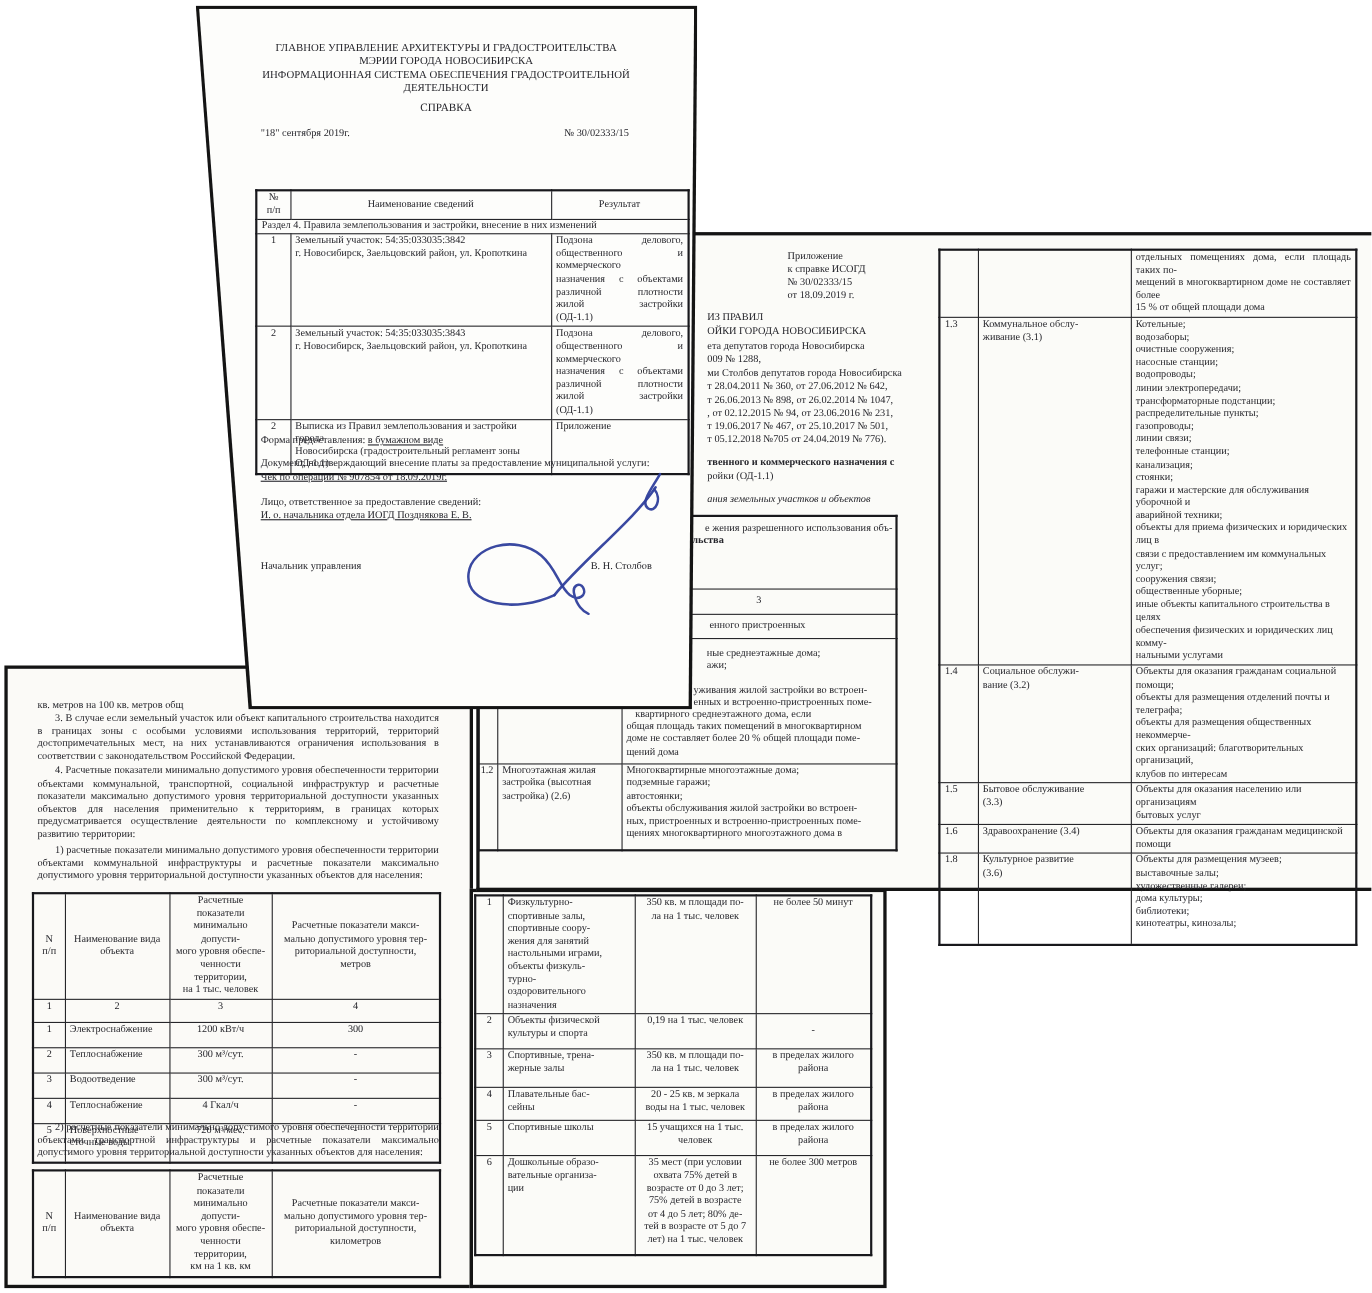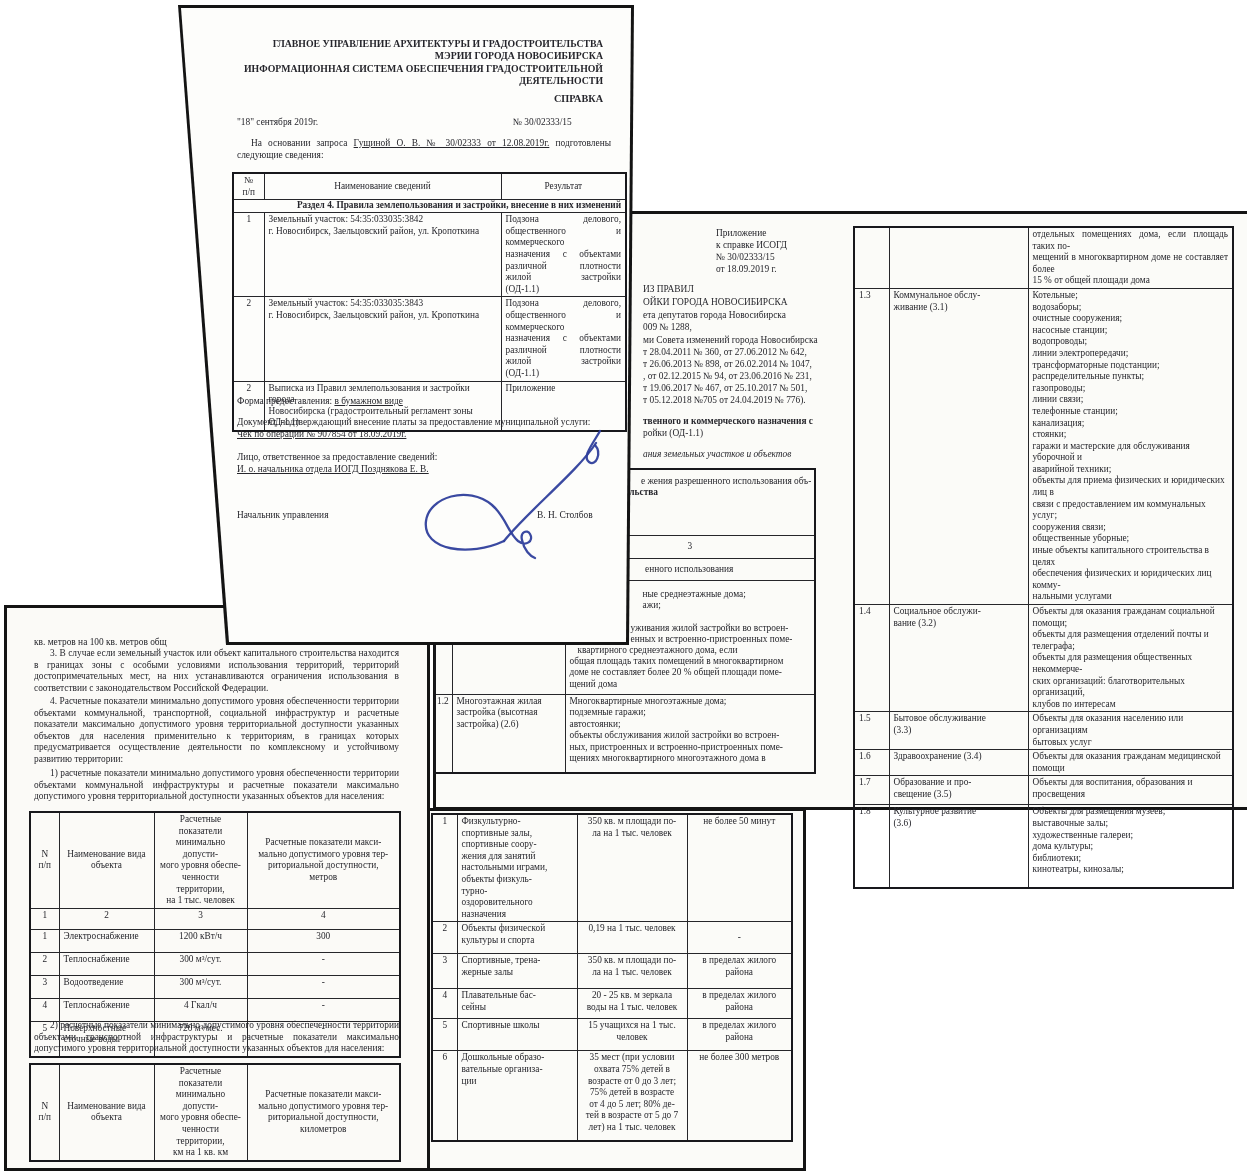--- a/index.html
+++ b/index.html
@@ -5,21 +5,21 @@
   html,body{margin:0;padding:0;background:#ffffff;}
   #canvas{position:relative;width:1247px;height:1175px;background:#ffffff;overflow:hidden;
           font-family:"Liberation Serif","DejaVu Serif",serif;color:#26262c;}
   .sheet{position:absolute;background:#fbfbf8;border:3px solid #141414;box-sizing:border-box;}
   .abs{position:absolute;}
   .frag{position:absolute;white-space:nowrap;font-size:9.4px;line-height:11px;}
   .pre{white-space:pre-line;}
   .ctr{text-align:center;}
   .just{text-align:justify;}
   .jl{text-align:justify;text-align-last:justify;}
-  .b{font-weight:bold;text-align:right;}
+  .b{font-weight:normal;}
   .u{text-decoration:underline;}
   table.t{border-collapse:collapse;table-layout:fixed;}
   table.t{border:2px solid #18181c;}
   table.t td{border:1px solid #26262a;vertical-align:top;padding:1px 4px;font-size:9.3px;
              line-height:11.6px;box-sizing:border-box;overflow:hidden;color:#26262c;}
   .s1wrap{position:absolute;left:172px;top:5px;width:462px;height:640px;z-index:30;}
   .s1border{position:absolute;inset:0;background:#141414;
             clip-path:polygon(6px 0px,462px 0px,457px 640px,54px 640px);}
   .s1paper{position:absolute;inset:0;background:#fdfdfb;
            clip-path:polygon(9px 3px,459px 3px,454px 637px,57px 637px);}
@@ -206,21 +206,21 @@
 
     <div class="frag" style="left:280px;top:14px;">Приложение</div>
     <div class="frag" style="left:280px;top:26px;">к справке ИСОГД</div>
     <div class="frag" style="left:280px;top:38px;">№ 30/02333/15</div>
     <div class="frag" style="left:280px;top:50px;">от 18.09.2019 г.</div>
 
     <div class="frag" style="left:207px;top:70px;">ИЗ ПРАВИЛ</div>
     <div class="frag" style="left:207px;top:83px;">ОЙКИ ГОРОДА НОВОСИБИРСКА</div>
     <div class="frag" style="left:207px;top:96px;">ета депутатов города Новосибирска</div>
     <div class="frag" style="left:207px;top:108px;">009 № 1288,</div>
-    <div class="frag" style="left:207px;top:121px;">ми Совета изменений города Новосибирска</div>
+    <div class="frag" style="left:207px;top:121px;">ми Столбов депутатов города Новосибирска</div>
     <div class="frag" style="left:207px;top:133px;">т 28.04.2011 № 360, от 27.06.2012 № 642,</div>
     <div class="frag" style="left:207px;top:145px;">т 26.06.2013 № 898, от 26.02.2014 № 1047,</div>
     <div class="frag" style="left:207px;top:157px;">, от 02.12.2015 № 94, от 23.06.2016 № 231,</div>
     <div class="frag" style="left:207px;top:169px;">т 19.06.2017 № 467, от 25.10.2017 № 501,</div>
     <div class="frag" style="left:207px;top:181px;">т 05.12.2018 №705 от 24.04.2019 № 776).</div>
     <div class="frag" style="left:207px;top:202px;font-weight:bold;">твенного и коммерческого назначения с</div>
     <div class="frag" style="left:207px;top:214px;">ройки (ОД-1.1)</div>
     <div class="frag" style="left:207px;top:235px;font-style:italic;">ания  земельных  участков  и  объектов</div>
 
     <table class="t abs" style="left:-2px;top:254px;width:380px;">
@@ -236,21 +236,21 @@
           <div class="frag" style="position:static;margin-left:87px;font-weight:bold;">ов капитального строительства</div>
         </td>
       </tr>
       <tr style="height:23px">
         <td></td>
         <td></td>
         <td class="ctr" style="vertical-align:middle">3</td>
       </tr>
       <tr style="height:22px">
         <td colspan="3" style="vertical-align:middle;">
-          <div class="frag" style="position:static;margin-left:205px;">енного использования</div>
+          <div class="frag" style="position:static;margin-left:205px;">енного пристроенных</div>
         </td>
       </tr>
       <tr style="height:114px">
         <td></td>
         <td></td>
         <td style="padding-top:8px;">
           <div class="frag" style="position:static;margin-left:73px;">ные среднеэтажные дома;</div>
           <div class="frag" style="position:static;margin-left:73px;">ажи;</div>
           <div class="frag" style="position:static;margin-left:61px;margin-top:12px;">уживания жилой застройки во встроен-</div>
           <div class="frag" style="position:static;margin-left:61px;">енных и встроенно-пристроенных поме-</div>
@@ -331,26 +331,20 @@
         <td class="pre">Бытовое обслуживание
 (3.3)</td>
         <td class="pre">Объекты для оказания населению или организациям
 бытовых услуг</td>
       </tr>
       <tr style="height:25px">
         <td>1.6</td>
         <td class="pre">Здравоохранение (3.4)</td>
         <td class="pre">Объекты для оказания гражданам медицинской помощи</td>
       </tr>
-      <tr style="height:29px">
-        <td>1.7</td>
-        <td class="pre">Образование и про-
-свещение (3.5)</td>
-        <td class="pre">Объекты для воспитания, образования и просвещения</td>
-      </tr>
       <tr style="height:83px">
         <td>1.8</td>
         <td class="pre">Культурное развитие
 (3.6)</td>
         <td class="pre">Объекты для размещения музеев;
 выставочные залы;
 художественные галереи;
 дома культуры;
 библиотеки;
 кинотеатры, кинозалы;</td>
@@ -365,23 +359,20 @@
     <div class="abs" style="inset:0;">
       <div class="abs hdr b ctr" style="left:36px;top:33px;width:395px;">
         <div>ГЛАВНОЕ УПРАВЛЕНИЕ АРХИТЕКТУРЫ И ГРАДОСТРОИТЕЛЬСТВА</div>
         <div>МЭРИИ ГОРОДА НОВОСИБИРСКА</div>
         <div>ИНФОРМАЦИОННАЯ СИСТЕМА ОБЕСПЕЧЕНИЯ ГРАДОСТРОИТЕЛЬНОЙ</div>
         <div>ДЕЯТЕЛЬНОСТИ</div>
       </div>
       <div class="abs b ctr" style="left:36px;top:88px;width:395px;font-size:10.2px;">СПРАВКА</div>
       <div class="frag" style="left:65px;top:112px;">"18" сентября 2019г.</div>
       <div class="frag" style="left:341px;top:112px;">№ 30/02333/15</div>
-      <div class="abs just small" style="left:65px;top:133px;width:374px;text-indent:14px;">
-        <span>На основании запроса </span><span class="u">Гущиной О. В. № 30/02333 от 12.08.2019г.</span><span> подготовлены следующие сведения:</span>
-      </div>
 
       <table class="t abs" style="left:60px;top:167px;width:393px;">
         <colgroup>
             <col style="width:31px">
             <col style="width:237px">
             <col style="width:125px">
           </colgroup>
         <tbody>
             <tr style="height:26px">
           <td class="pre ctr">№

